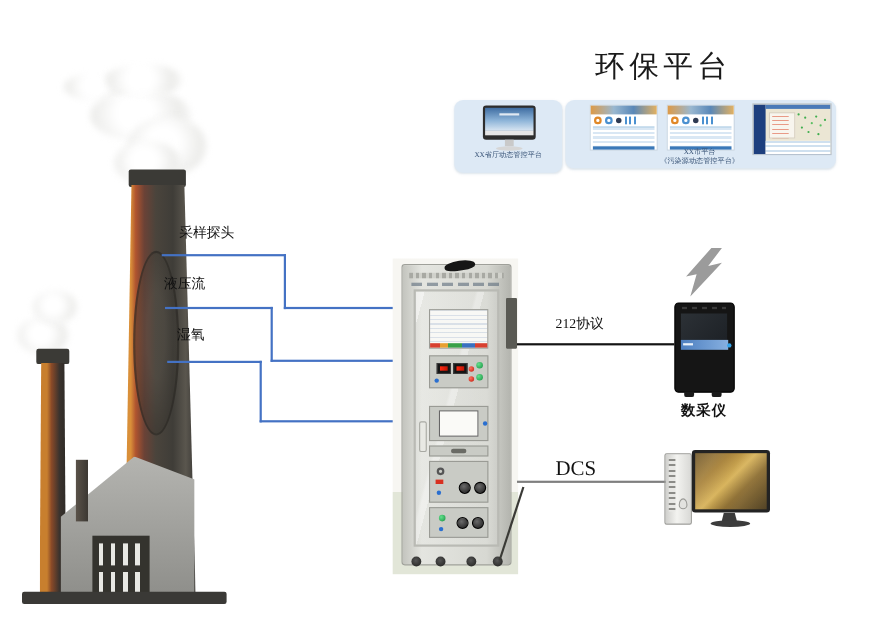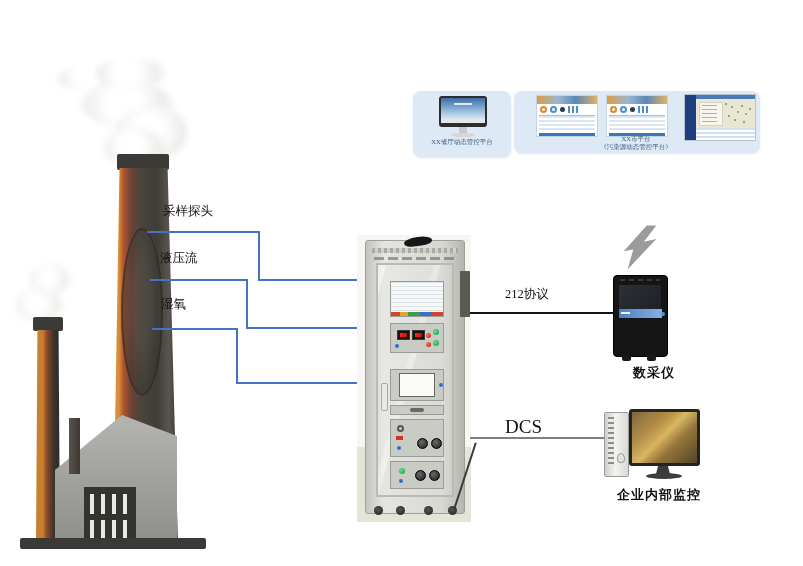--- a/index.html
+++ b/index.html
@@ -124,20 +124,21 @@
   .monitor-scr:after{content:"";position:absolute;inset:0;background:linear-gradient(120deg,rgba(255,255,255,.12) 20%,transparent 45%,rgba(255,255,255,.08) 70%);}
   .mon-neck{left:656px;top:466px;width:14px;height:8px;background:#3a3a3a;clip-path:polygon(15% 0,85% 0,100% 100%,0 100%);}
   .mon-base{left:646px;top:473px;width:36px;height:6px;background:#3c3c3c;border-radius:50%;}
   .bolt{left:617px;top:224px;width:46px;height:47px;}
 </style>
 </head>
 <body>
 
 <div class="canvas">
 
+  <div class="abs title">环保平台</div>
 
   <div class="abs card card1">
     <div class="abs imac">
       <div class="imac-screen"></div>
       <div class="imac-chin"></div>
     </div>
     <div class="abs imac-neck"></div>
     <div class="abs imac-base"></div>
     <div class="abs cap" style="left:0;top:47px;width:98px;">XX省厅动态管控平台</div>
   </div>
@@ -196,21 +197,21 @@
     <div class="abs building"></div>
     <div class="abs roof-pipe"></div>
     <div class="abs windows">
       <div class="win-row" style="top:7px;"></div>
       <div class="win-row" style="top:33px;"></div>
     </div>
     <div class="abs ground"></div>
   </div>
 
   <div class="abs label" style="left:163px;top:203px;">采样探头</div>
-  <div class="abs label" style="left:160px;top:250px;">液压流</div>
+  <div class="abs label" style="left:149px;top:250px;">液压流</div>
   <div class="abs label" style="left:161px;top:296px;">湿氧</div>
 
   <div class="abs bl" style="left:147px;top:231px;width:113px;height:2px;"></div>
   <div class="abs bl" style="left:258px;top:231px;width:2px;height:50px;"></div>
   <div class="abs bl" style="left:258px;top:279px;width:104px;height:2px;"></div>
 
   <div class="abs bl" style="left:150px;top:279px;width:98px;height:2px;"></div>
   <div class="abs bl" style="left:246px;top:279px;width:2px;height:50px;"></div>
   <div class="abs bl" style="left:246px;top:327px;width:116px;height:2px;"></div>
 
@@ -276,31 +277,30 @@
   <div class="abs logger">
     <div class="logger-top"></div>
     <div class="logger-scr"></div>
     <div class="logger-stripe">
         <i></i>
       </div>
     <div class="logger-dot"></div>
     <div class="logger-foot" style="left:8px;"></div>
     <div class="logger-foot" style="left:33px;"></div>
   </div>
-  <div class="abs dev-label" style="left:605px;top:364px;width:70px;text-align:right;">数采仪</div>
+  <div class="abs dev-label" style="left:605px;top:364px;width:70px;">数采仪</div>
 
   <div class="abs grayline"></div>
   <div class="abs label" style="left:505px;top:416px;font-size:19px;">DCS</div>
 
   <div>
     <div class="abs tower">
       <div class="tower-slots"></div>
       <div class="tower-btn"></div>
     </div>
     <div class="abs monitor">
       <div class="monitor-scr"></div>
     </div>
     <div class="abs mon-neck"></div>
     <div class="abs mon-base"></div>
   </div>
-  <div class="abs dev-label" style="left:604px;top:486px;width:110px;">企业内部监控</div>
 
 </div>
 
 </body></html>

